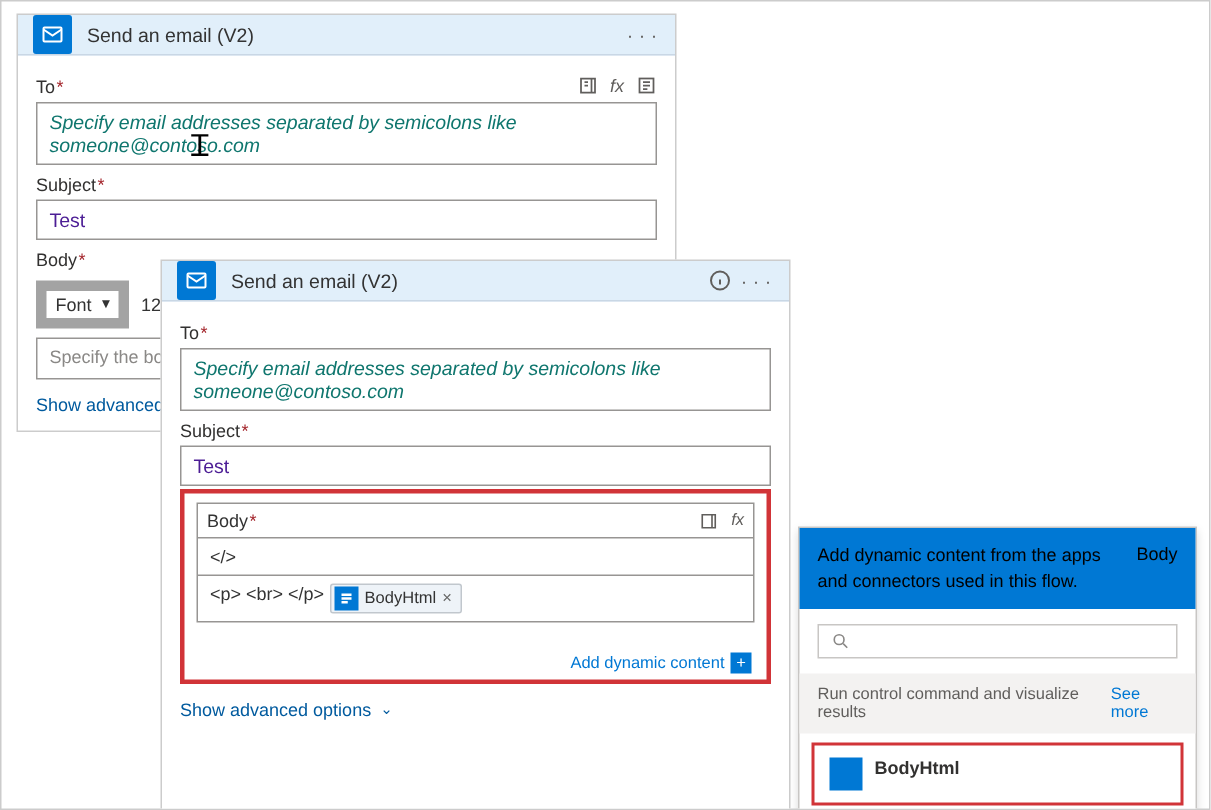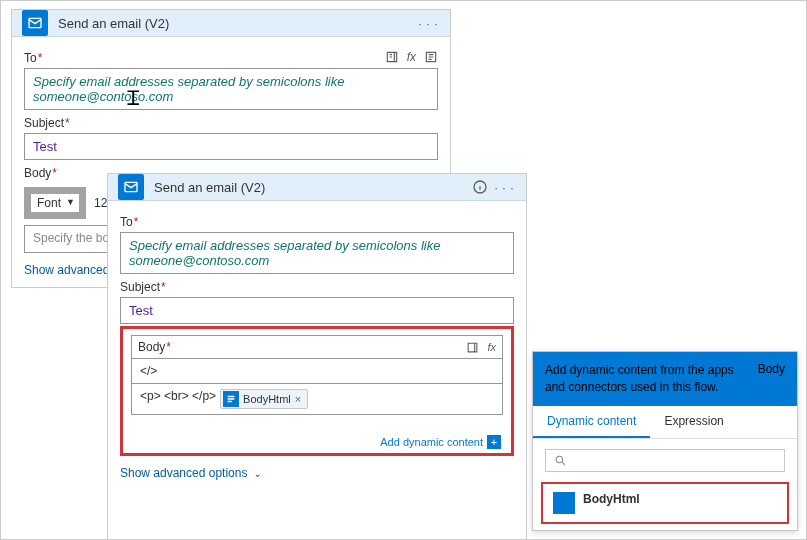--- a/index.html
+++ b/index.html
@@ -228,32 +228,32 @@
     </div>
     <div style="height:120px"></div>
   </div>
 </div>
 
 <div class="dyn-panel" style="left:531px; top:350px;">
   <div class="dyn-head">
     <div class="hd-text">Add dynamic content from the apps and connectors used in this flow.</div>
     <div class="hide">Body</div>
   </div>
-  <div class="dyn-tabs">
-    <div class="tab active">Dynamic content</div>
-    <div class="tab">Expression</div>
-  </div>
   <div class="dyn-search">
     <span>
         <svg width="13" height="13" viewBox="0 0 24 24" fill="none" stroke="#8a8886" stroke-width="2">
           <circle cx="10" cy="10" r="6"></circle>
           <path d="M20 20l-5-5"></path>
         </svg>
       </span>
   </div>
+  <div class="dyn-group">
+    <span>Run control command and visualize results</span>
+    <span class="more">See more</span>
+  </div>
   <div class="dyn-item">
     <div class="di-icon"></div>
     <div class="di-text">
       <div class="t1">BodyHtml</div>
 
     </div>
   </div>
 </div>
 
 </body></html>

